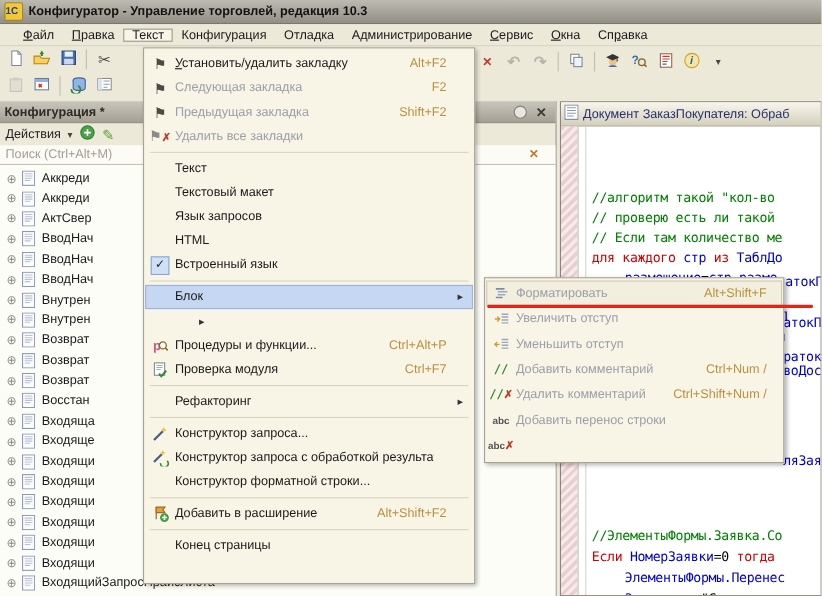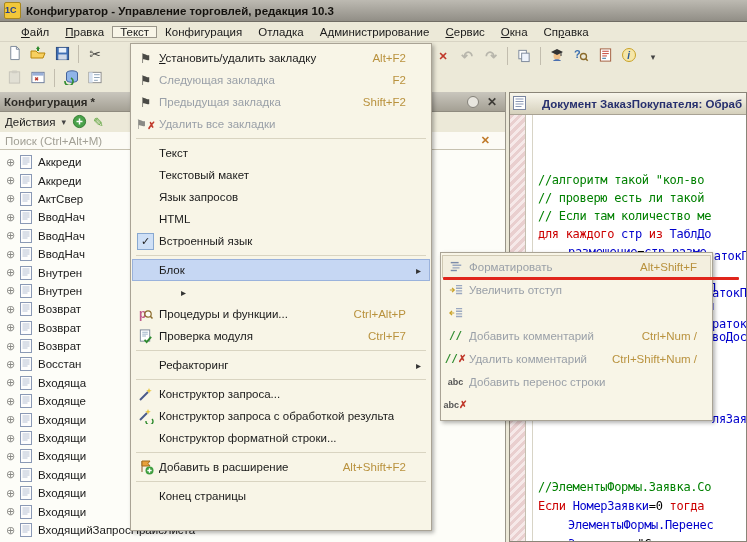--- a/index.html
+++ b/index.html
@@ -36,21 +36,21 @@
   .psearch{position:absolute;left:0;top:40px;width:100%;height:18px;background:#fcfbf5;border-bottom:1px solid #c6c1b0;display:flex;align-items:center;padding:0 5px;box-sizing:border-box;}
   .psearch .ph{color:#a2a096;flex:1;}
   .psearch .sclear{color:#c07a2a;font-weight:bold;font-size:11px;margin-right:10px;}
   .ptree{position:absolute;left:0;top:58px;width:100%;height:392px;background:#fdfdf8;padding-top:3px;box-sizing:border-box;overflow:hidden;}
   .trow2{height:18.4px;display:flex;align-items:center;padding-left:6px;white-space:nowrap;}
   .texp{color:#8a8a86;font-size:11px;width:14px;flex:0 0 14px;}
   .tdoc{margin-right:6px;display:flex;}
   
   .editorwin{position:absolute;left:509px;top:92px;width:238px;height:450px;background:#fff;border:1px solid #8a8578;box-sizing:border-box;z-index:1;overflow:hidden;}
   .ehead{position:absolute;left:0;top:0;width:100%;height:22px;background:linear-gradient(#f8f6ec,#d5d0bc);border-bottom:1px solid #a8a294;display:flex;align-items:center;padding-left:3px;box-sizing:border-box;}
-  .ehead .etitle{font-weight:bold;color:#27306e;margin-left:16px;white-space:nowrap;}
+  .ehead .etitle{font-weight:normal;color:#27306e;margin-left:4px;white-space:nowrap;}
   .emargin{position:absolute;left:0;top:22px;bottom:0;width:15px;background:repeating-linear-gradient(135deg,#e9cfcf 0 3px,#f6e9e9 3px 6px);border-right:1px solid #c4bfb0;}
   .evline{position:absolute;left:22px;top:22px;bottom:0;width:1px;background:#d8d4c6;}
   .codeblock{position:absolute;left:28px;width:220px;font-family:"DejaVu Sans Mono",monospace;font-size:12px;letter-spacing:-0.3px;white-space:pre;}
   #code-top{top:24px;line-height:18px;}
   #code-bottom{top:328px;line-height:19px;}
   .cfrag{position:absolute;font-family:"DejaVu Sans Mono",monospace;font-size:12px;letter-spacing:-0.3px;white-space:pre;}
   .c-kw{color:#cc0000;}.c-id{color:#0000cc;}.c-com{color:#008000;}.c-op{color:#000;}.c-num{color:#000;}.c-str{color:#000;}
   
   .dropdown{position:absolute;left:130px;top:43px;width:302px;height:488px;background:#f8f5e7;border:1px solid #a9a395;box-shadow:2px 2px 4px rgba(0,0,0,.3);box-sizing:border-box;padding:3px 1px;z-index:20;}
   .submenu{position:absolute;left:440px;top:252px;width:273px;height:169px;background:#f8f5e7;border:1px solid #a9a395;box-shadow:2px 2px 4px rgba(0,0,0,.3);box-sizing:border-box;padding:2px 1px;z-index:21;}
@@ -706,20 +706,21 @@
         <span class="sc"></span>
       </div>
 
       <div class="mi disabled">
         <span class="ic">
           <svg width="16" height="14" viewBox="0 0 16 16">
             <path d="M6 8H1M3.5 5.5L1 8l2.5 2.5" fill="none" stroke="#c9a227" stroke-width="1.4"></path>
             <path d="M8 3h7M8 6h7M8 9h7M8 12h7" stroke="#9aa8c0" stroke-width="1.5"></path>
           </svg>
         </span>
+        <span class="lbl">Уменьшить отступ</span>
         <span class="sc"></span>
       </div>
 
       <div class="mi disabled">
         <span class="ic">
           <span class="cmt">//</span>
         </span>
         <span class="lbl">Добавить комментарий</span>
         <span class="sc">Ctrl+Num /</span>
       </div>

